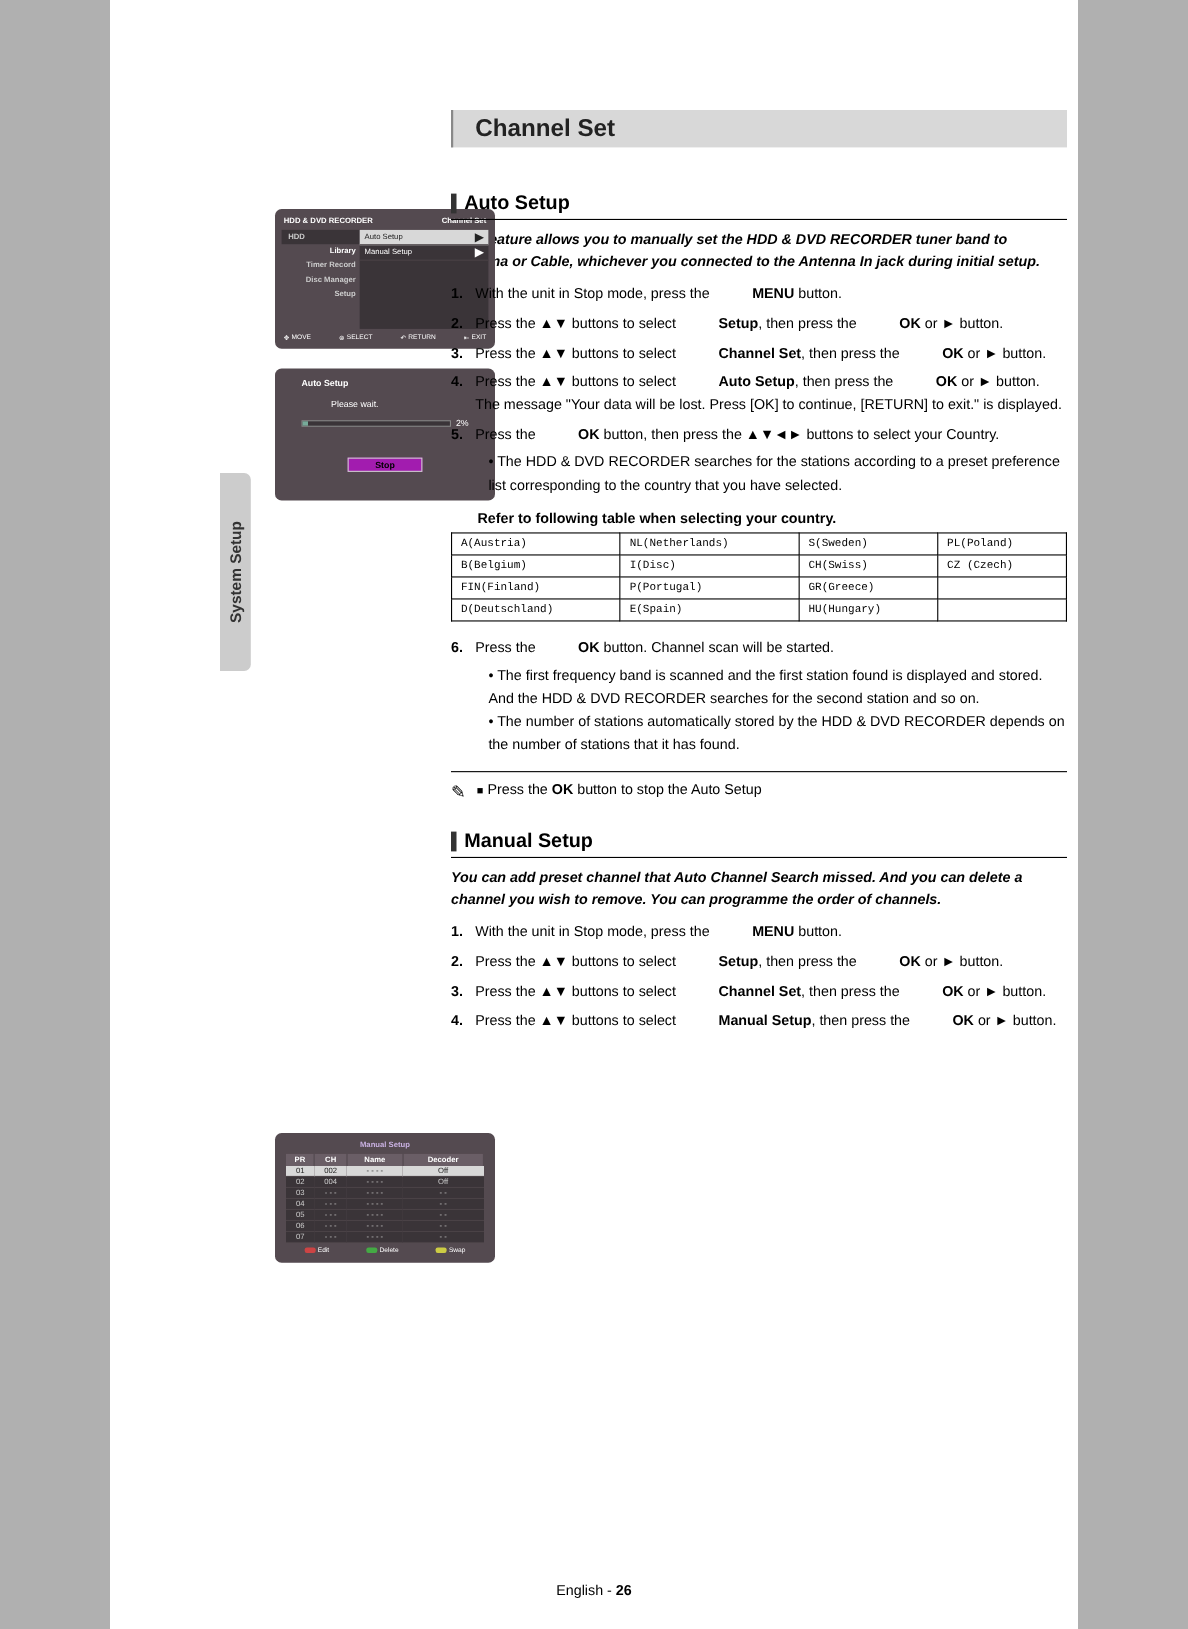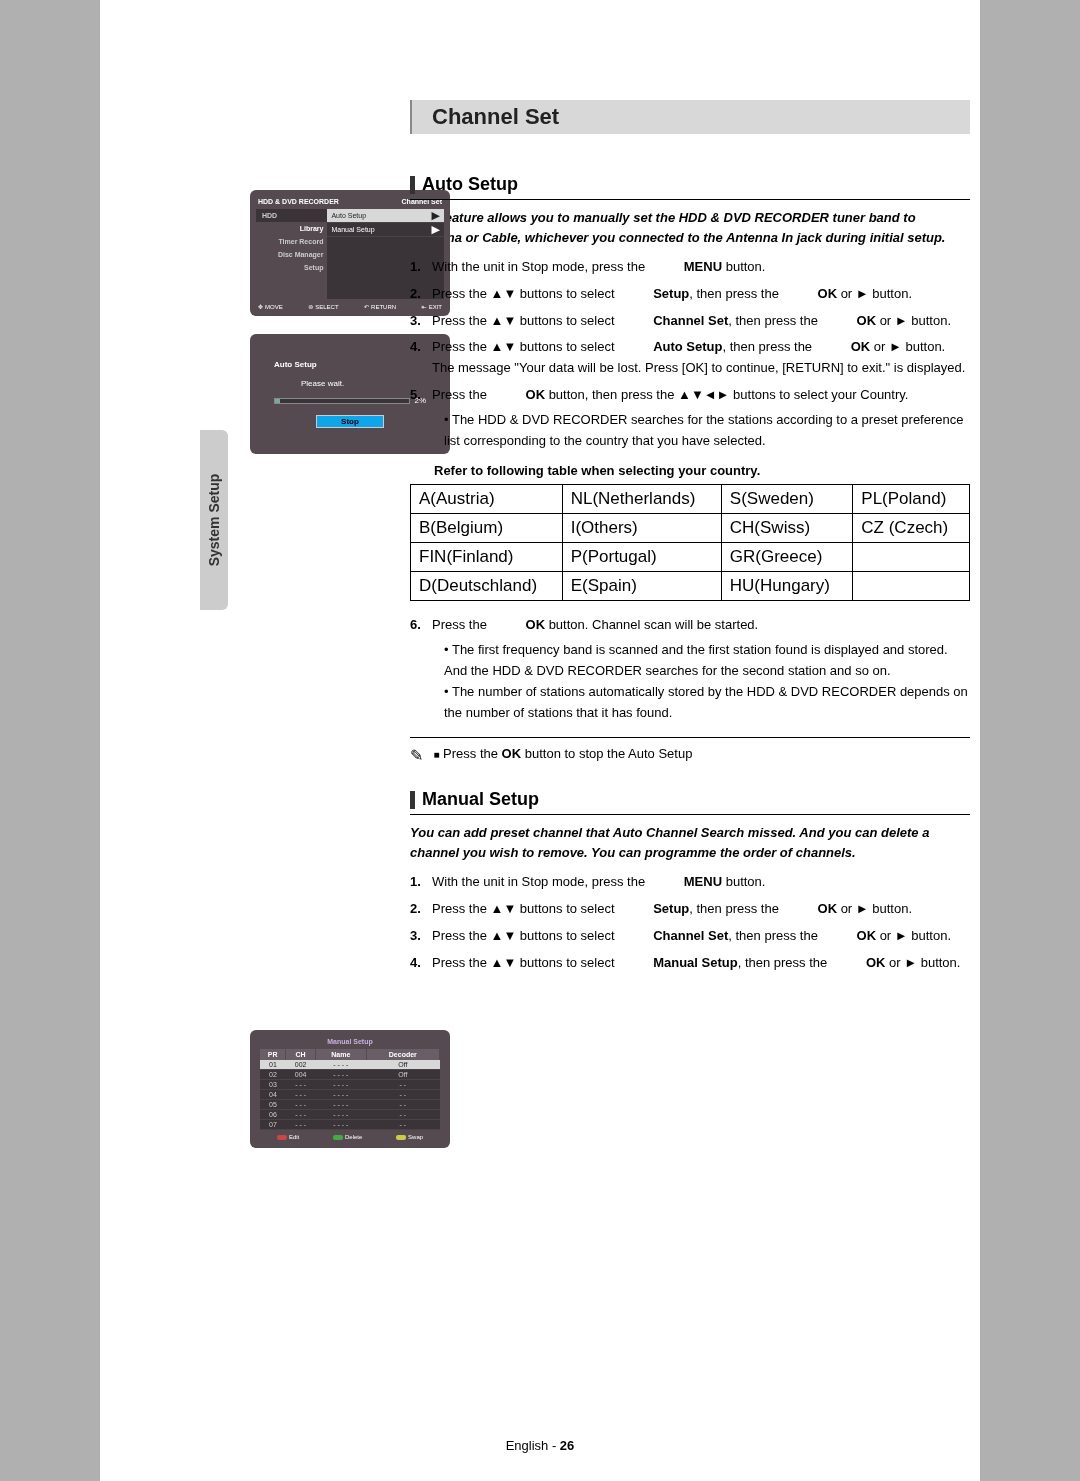--- a/index.html
+++ b/index.html
@@ -98,21 +98,21 @@
     color: #fff;
     display: flex;
     flex-direction: column;
     justify-content: center;
   }
   .progress-osd .title { font-weight: bold; margin-bottom: 10px; }
   .progress-osd .wait { margin-bottom: 8px; padding-left: 27px; }
   .progress-bar-wrap { display: flex; align-items: center; gap: 4px; margin-bottom: 10px;}
   .progress-bar { flex: 1; height: 6px; background: #3a3438; border: 1px solid #888; position: relative; }
   .progress-fill { height: 100%; background: #7a9; width: 4%; }
-  .stop-btn { margin: 0 auto; background: #0ea5e9; color: #000; padding: 1px 24px; border: 1px solid #ccc; font-size: 8px; font-weight: bold;}
+  .stop-btn { margin: 17px auto; background: #a21caf; color: #000; padding: 1px 24px; border: 1px solid #ccc; font-size: 8px; font-weight: bold;}
 
   .manual-osd {
     position: absolute;
     left: 150px;
     top: 1030px;
     width: 200px;
     background: #544a50;
     border-radius: 6px;
     padding: 8px 10px;
     font-size: 7px;
@@ -157,21 +157,21 @@
     background: #333;
   }
   .intro { font-style: italic; font-weight: bold; font-size: 13px; line-height: 1.5; margin-bottom: 10px; }
   ol.steps { list-style: none; font-size: 13px; line-height: 1.6; }
   ol.steps > li { margin-bottom: 6px; padding-left: 22px; position: relative; }
   ol.steps > li .num { position: absolute; left: 0; font-weight: bold; }
   ol.steps b { font-weight: bold; margin-left: 35px; }
   ul.bul { list-style: none; margin: 4px 0 4px 12px; }
   ul.bul li::before { content: '• '; }
   .ref-line { font-weight: bold; font-size: 13px; margin: 12px 0 6px; padding-left: 24px; }
-  table.country { border-collapse: collapse; width: 100%; font-size: 17px; margin-bottom: 14px;}
+  table.country { border-collapse: collapse; width: 100%; font-size: 10px; margin-bottom: 14px; font-family: Liberation Mono, monospace;}
   table.country td { border: 1px solid #000; padding: 4px 8px; }
   .note-block { border-top: 1px solid #000; margin-top: 14px; padding-top: 8px; display: flex; gap: 10px; font-size: 13px; }
   .note-icon { font-size: 16px; }
   .note-block .sq { font-size: 10px; }
   .footer { position: absolute; bottom: 28px; left: 0; right: 0; text-align: center; font-size: 13px; }
   .tri { display: inline-block; font-size: 11px; vertical-align: middle; }
 </style>
 </head>
 <body>
 
@@ -320,21 +320,21 @@
     <table class="country">
       <tbody>
           <tr>
             <td>A(Austria)</td>
             <td>NL(Netherlands)</td>
             <td>S(Sweden)</td>
             <td>PL(Poland)</td>
           </tr>
       <tr>
             <td>B(Belgium)</td>
-            <td>I(Others)</td>
+            <td>I(Disc)</td>
             <td>CH(Swiss)</td>
             <td>CZ (Czech)</td>
           </tr>
       <tr>
             <td>FIN(Finland)</td>
             <td>P(Portugal)</td>
             <td>GR(Greece)</td>
             <td></td>
           </tr>
       <tr>

